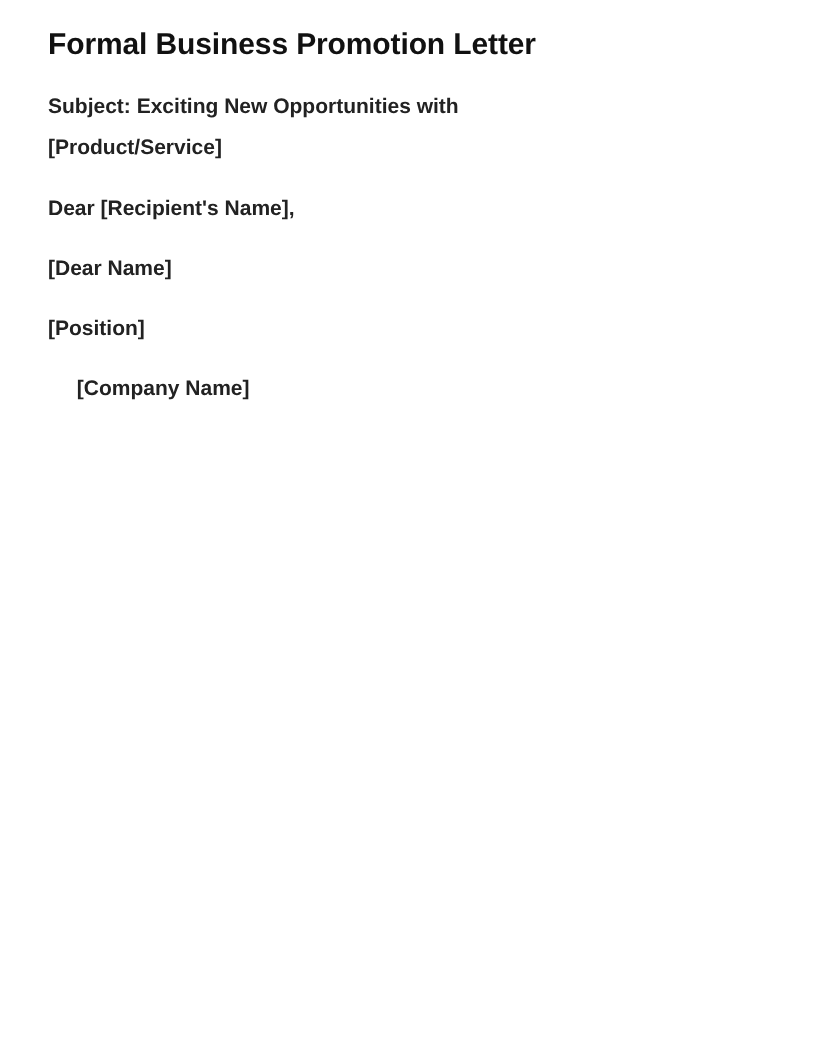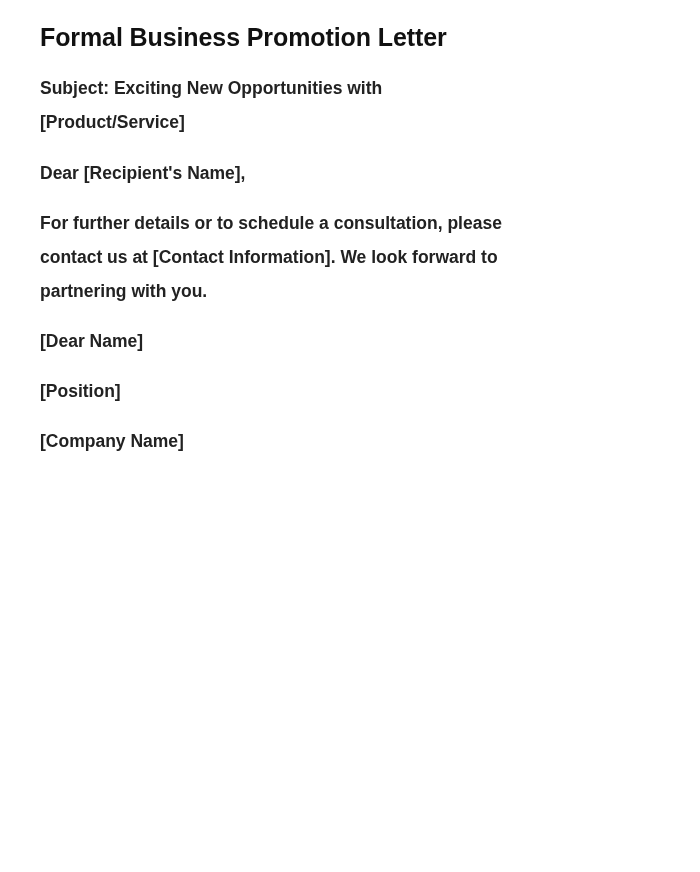--- a/index.html
+++ b/index.html
@@ -31,29 +31,29 @@
   }
   .letter-body p {
     font-size: 17.5px;
     line-height: 1.95;
     color: #222222;
     margin: 0 0 16px 0;
     font-weight: bold;
   }
   .letter-body p:last-child {
     margin-bottom: 0;
+    margin-left: 24px;
   }
 </style>
 </head>
 <body>
 
 <div class="letter">
   <h1 class="letter-title">Formal Business Promotion Letter</h1>
 
   <div class="letter-body">
     <p>Subject: Exciting New Opportunities with [Product/Service]</p>
     <p>Dear [Recipient's Name],</p>
-    <p>For further details or to schedule a consultation, please contact us at [Contact Information]. We look forward to partnering with you.</p>
     <p>[Dear Name]</p>
     <p>[Position]</p>
     <p>[Company Name]</p>
   </div>
 </div>
 
 </body></html>

